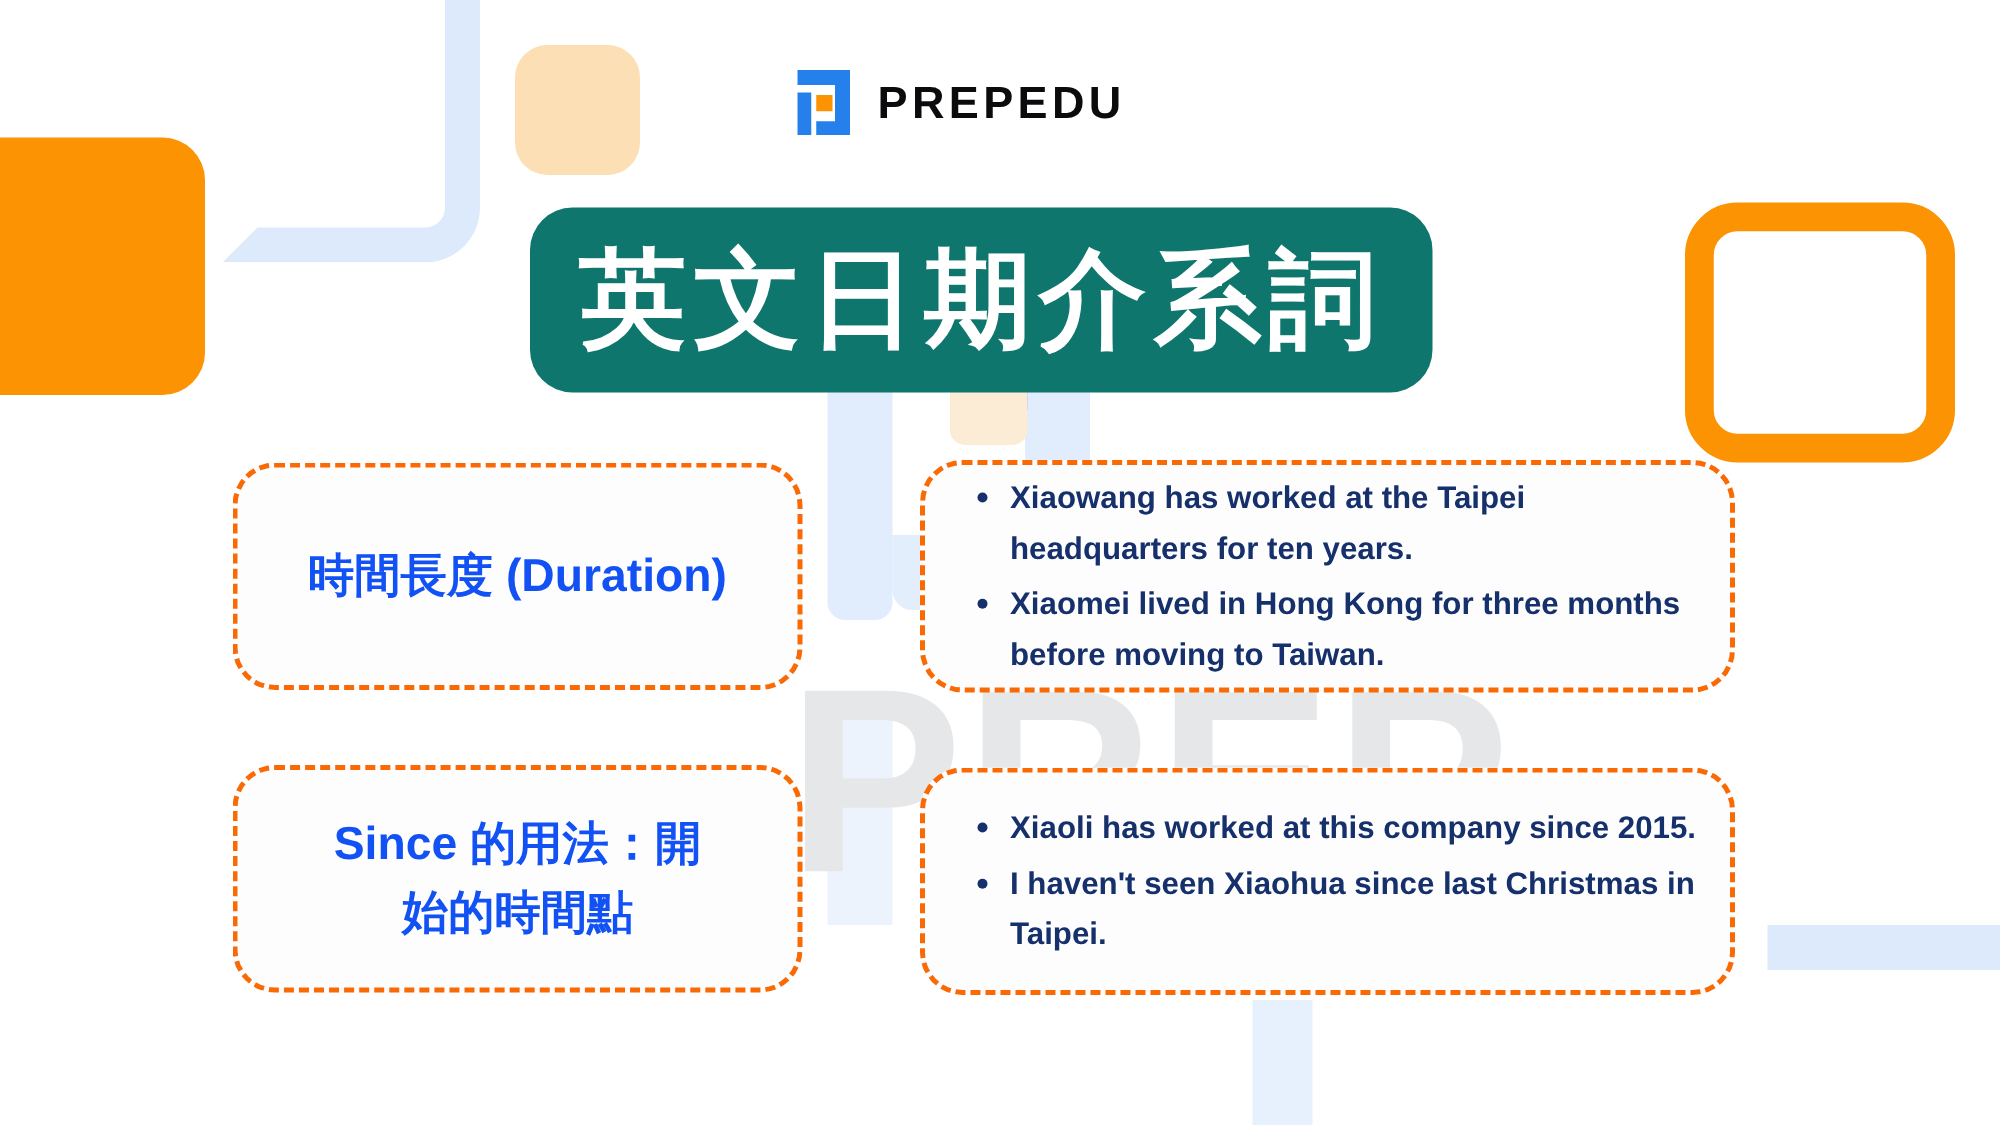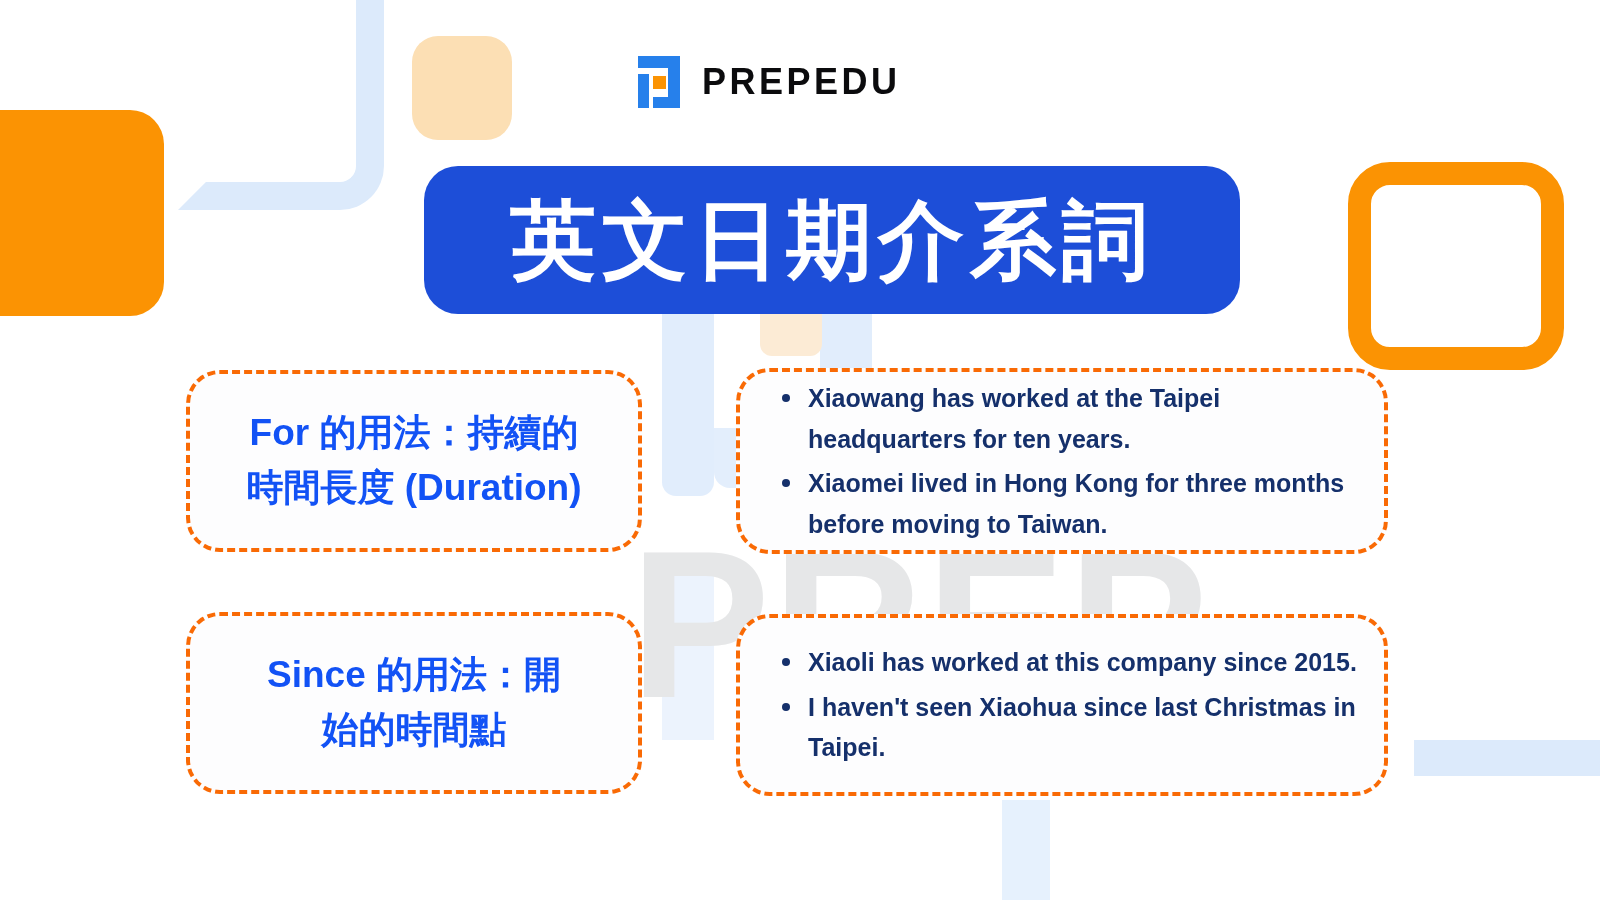--- a/index.html
+++ b/index.html
@@ -142,22 +142,22 @@
   .brand-word {
     font-size: 36px;
     font-weight: 700;
     letter-spacing: 3.5px;
     color: #0B0B0D;
   }
 
   
   .title-banner {
     left: 424px; top: 166px;
-    width: 816px; height: 148px;
-    background: #1d4ed8;
+    width: 722px; height: 148px;
+    background: #0f766e;
     border-radius: 34px;
     display: flex;
     align-items: center;
     justify-content: center;
   }
   .title-text {
     color: #ffffff;
     font-size: 86px;
     font-weight: 700;
     letter-spacing: 6px;
@@ -247,21 +247,20 @@
     </span>
     <span class="brand-word">PREPEDU</span>
   </div>
 
   <div class="fg title-banner">
     <span class="title-text">英文日期介系詞</span>
   </div>
 
   <div class="fg card card-label" id="card-for">
     <div class="label-text">
-      <div>For 的用法：持續的</div>
       <div>時間長度 (Duration)</div>
     </div>
   </div>
 
   <div class="fg card card-examples" id="card-for-ex">
     <ul class="bullets">
       <li>Xiaowang has worked at the Taipei headquarters for ten years.</li>
       <li>Xiaomei lived in Hong Kong for three months before moving to Taiwan.</li>
     </ul>
   </div>

